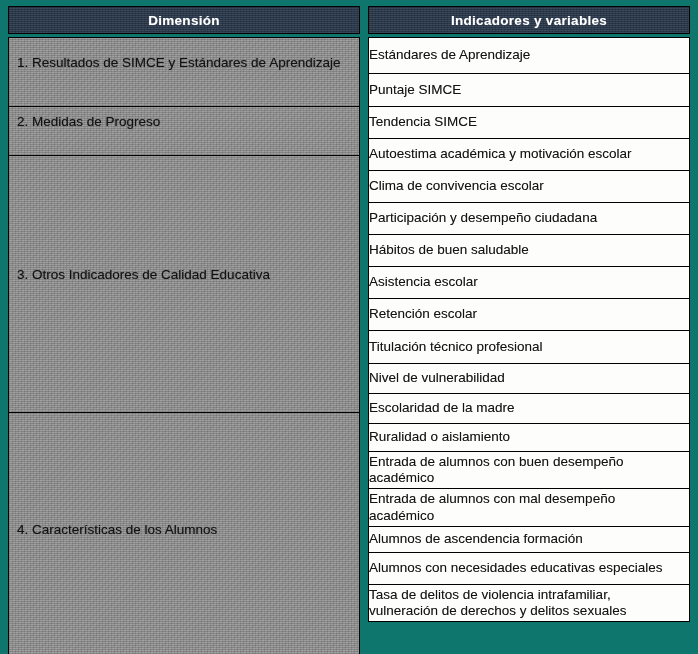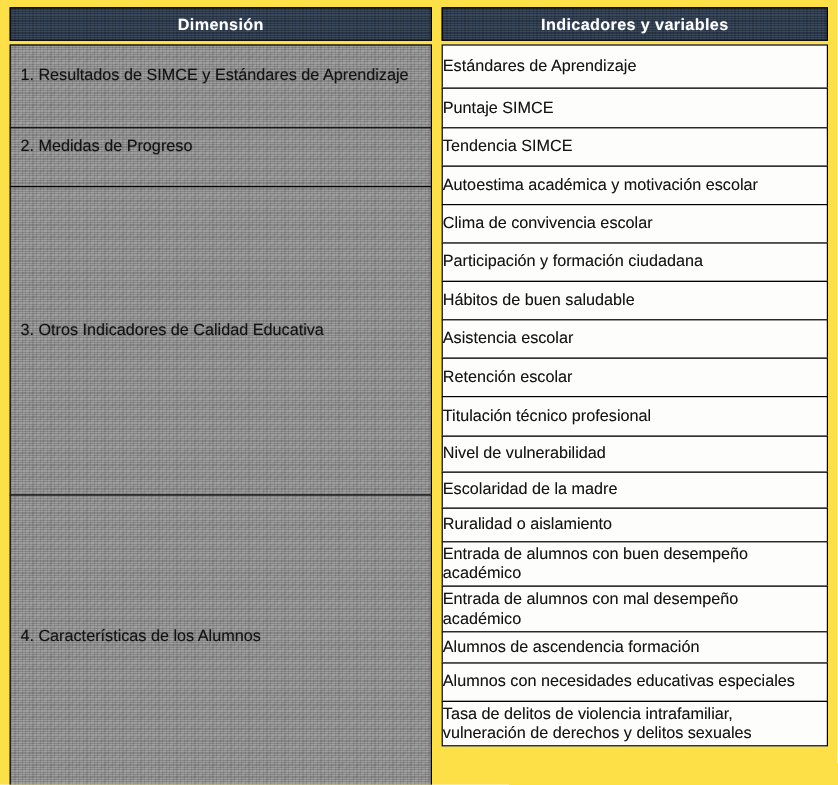--- a/index.html
+++ b/index.html
@@ -2,21 +2,21 @@
 <html style="--header-bg: #2e3d52; --header-text: #ffffff; --dimension-bg: #949494; --border: #000000;"><head>
 <meta charset="utf-8">
 <style>
   * { box-sizing: border-box; margin: 0; padding: 0; }
   html, body { background: #ffffff; }
   body { font-family: "Liberation Sans", sans-serif; }
 
   .sheet {
     width: 698px;
     height: 654px;
-    background: #fde047;
+    background: #0f766e;
     padding: 6px 8px;
     overflow: hidden;
     position: relative;
   }
 
   
   .thead { display: flex; gap: 8px; }
   .th {
     border: 1px solid var(--border, #000);
     height: 28px;
@@ -105,21 +105,21 @@
     </div>
 
     <div class="colR">
       <div class="ind rh37">Estándares de Aprendizaje</div>
       <div class="ind rh34">Puntaje SIMCE</div>
 
       <div class="ind rh33">Tendencia SIMCE</div>
 
       <div class="ind rh33">Autoestima académica y motivación escolar</div>
       <div class="ind rh33">Clima de convivencia escolar</div>
-      <div class="ind rh33">Participación y formación ciudadana</div>
+      <div class="ind rh33">Participación y desempeño ciudadana</div>
       <div class="ind rh33">Hábitos de buen saludable</div>
       <div class="ind rh33">Asistencia escolar</div>
       <div class="ind rh33">Retención escolar</div>
       <div class="ind rh34">Titulación técnico profesional</div>
 
       <div class="ind rh31">Nivel de vulnerabilidad</div>
       <div class="ind rh31">Escolaridad de la madre</div>
       <div class="ind rh29">Ruralidad o aislamiento</div>
       <div class="ind rh37">Entrada de alumnos con buen desempeño académico</div>
       <div class="ind rh37">Entrada de alumnos con mal desempeño académico</div>

